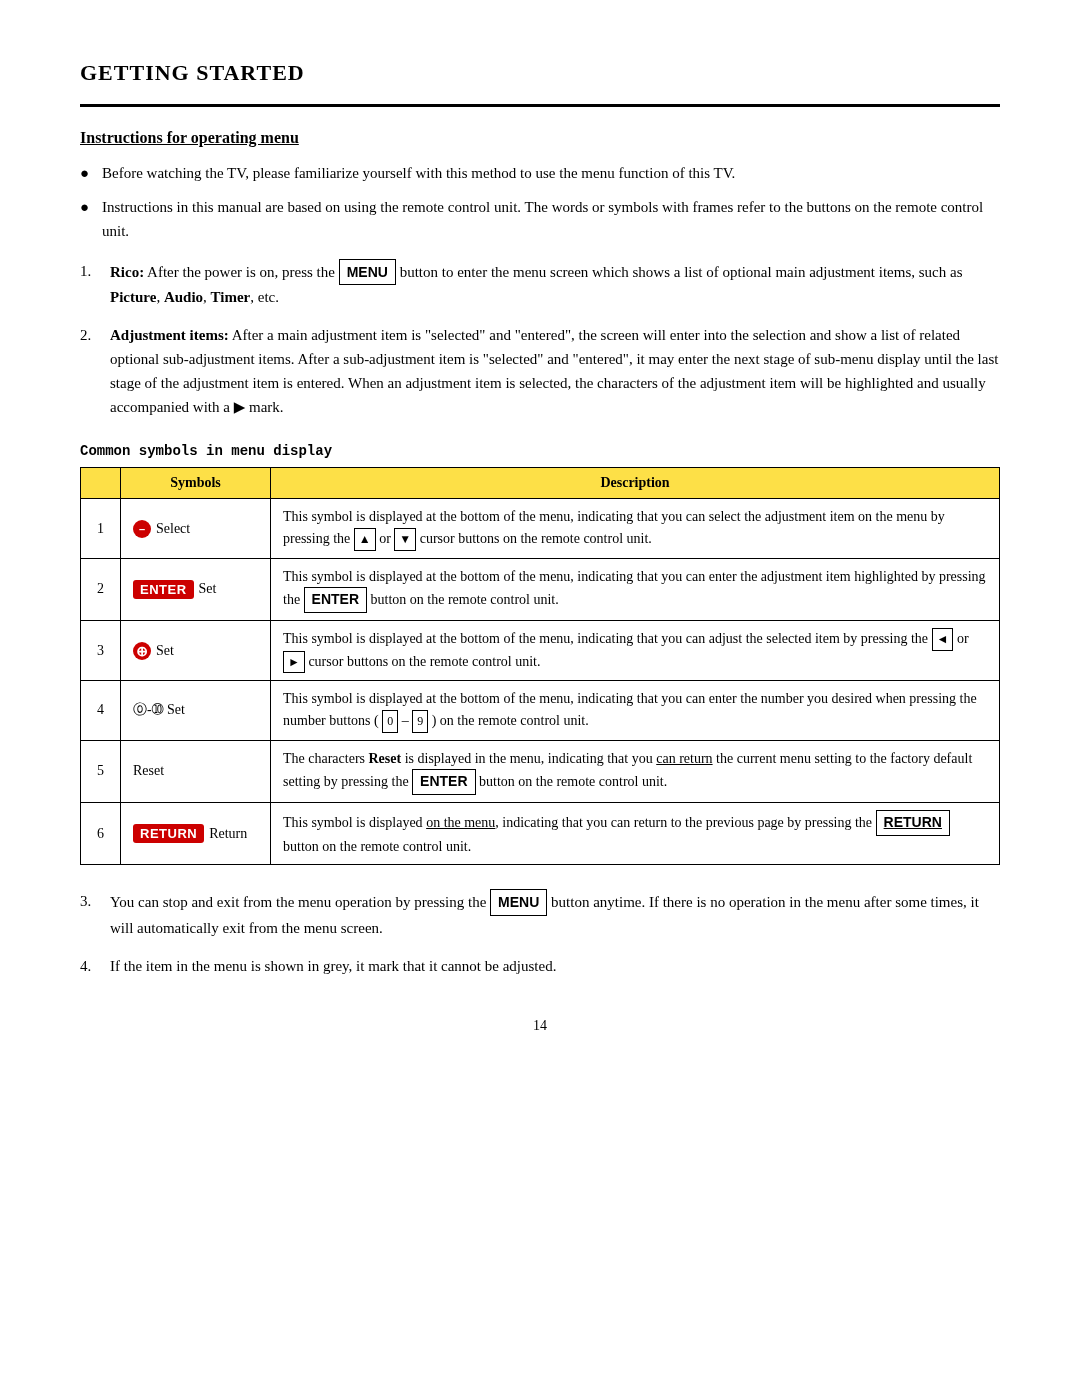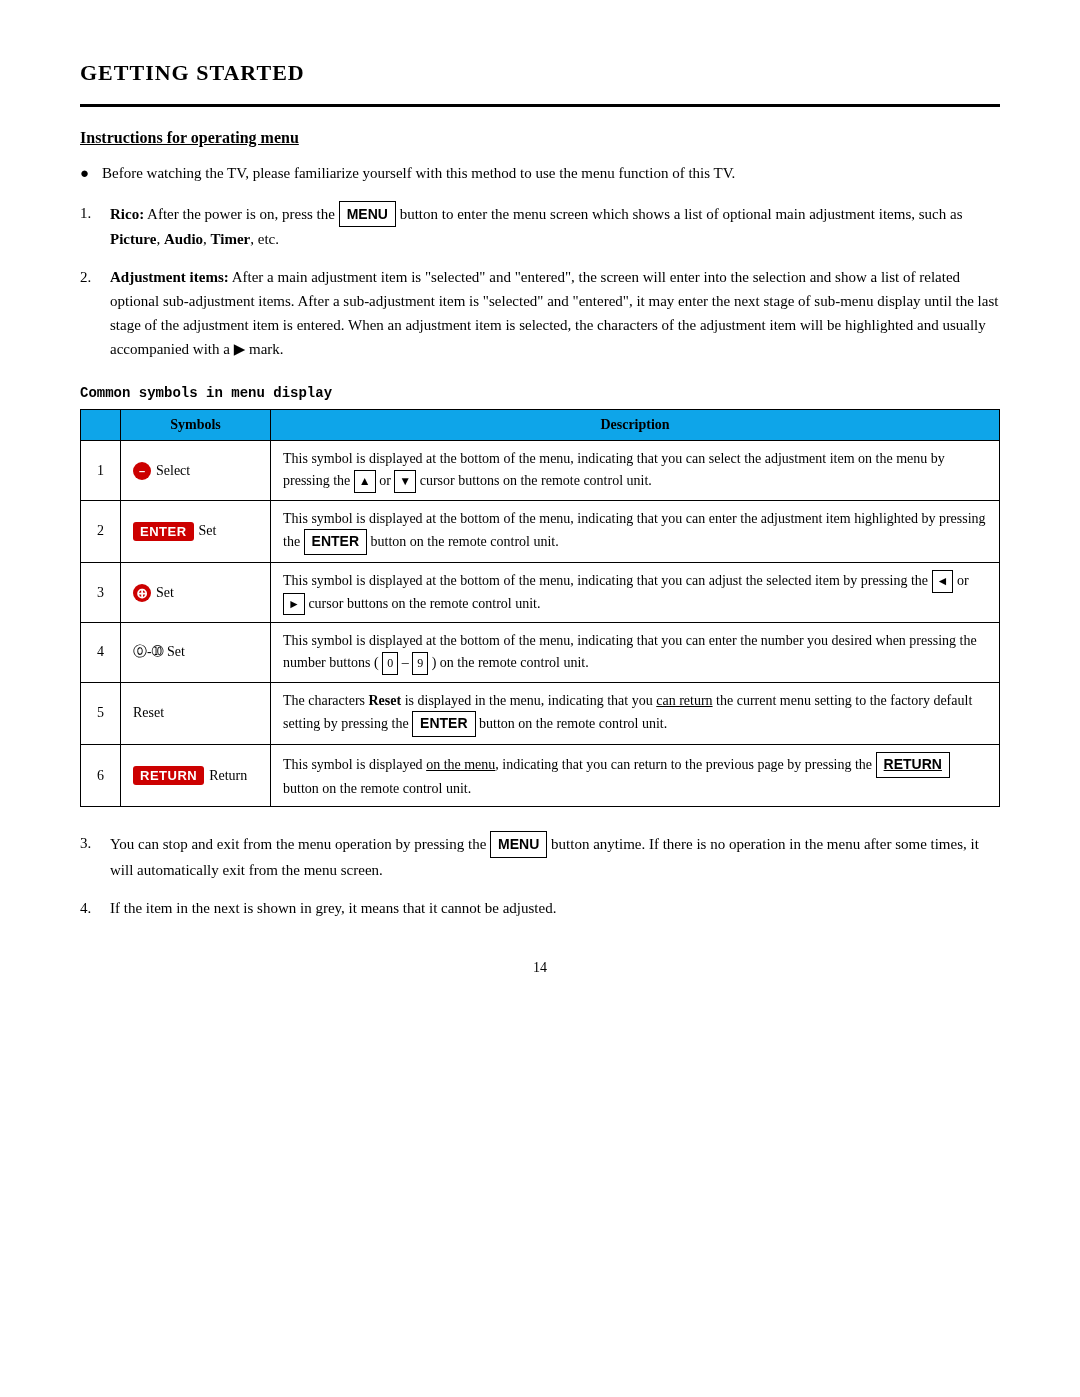--- a/index.html
+++ b/index.html
@@ -82,21 +82,21 @@
       font-size: 14px;
     }
     table.symbols-table th, table.symbols-table td {
       border: 1px solid #000;
       padding: 7px 12px;
       vertical-align: middle;
     }
     table.symbols-table th {
       font-weight: bold;
       text-align: center;
-      background: #0ea5e9;
+      background: #fde047;
     }
     table.symbols-table td.row-num {
       text-align: center;
       width: 40px;
     }
     table.symbols-table td.symbols-col {
       width: 150px;
     }
     table.symbols-table td.desc-col {
       line-height: 1.55;
@@ -148,20 +148,21 @@
   </style>
 </head>
 <body>
 
 <div class="page-title">GETTING STARTED</div>
 
 <div class="section-heading">Instructions for operating menu</div>
 
 <ul class="bullet-list">
   <li>Before watching the TV, please familiarize yourself with this method to use the menu function of this TV.</li>
+  <li>Instructions in this manual are based on using the remote control unit. The words or symbols with frames refer to the buttons on the remote control unit.</li>
 </ul>
 
 <ol class="numbered-list">
   <li>
     <span class="num">1.</span>
     <span class="content">
       <span class="bold">Rico:</span> After the power is on, press the <span class="bordered-box">MENU</span> button to enter the menu screen which shows a list of optional main adjustment items, such as <span class="bold">Picture</span>, <span class="bold">Audio</span>, <span class="bold">Timer</span>, etc.
     </span>
   </li>
   <li>
@@ -264,18 +265,18 @@
 <ol class="numbered-list">
   <li>
     <span class="num">3.</span>
     <span class="content">
       You can stop and exit from the menu operation by pressing the <span class="bordered-box">MENU</span> button anytime. If there is no operation in the menu after some times, it will automatically exit from the menu screen.
     </span>
   </li>
   <li>
     <span class="num">4.</span>
     <span class="content">
-      If the item in the next is shown in grey, it means that it cannot be adjusted.
+      If the item in the menu is shown in grey, it mark that it cannot be adjusted.
     </span>
   </li>
 </ol>
 
 <div class="page-num">14</div>
 
 </body></html>

